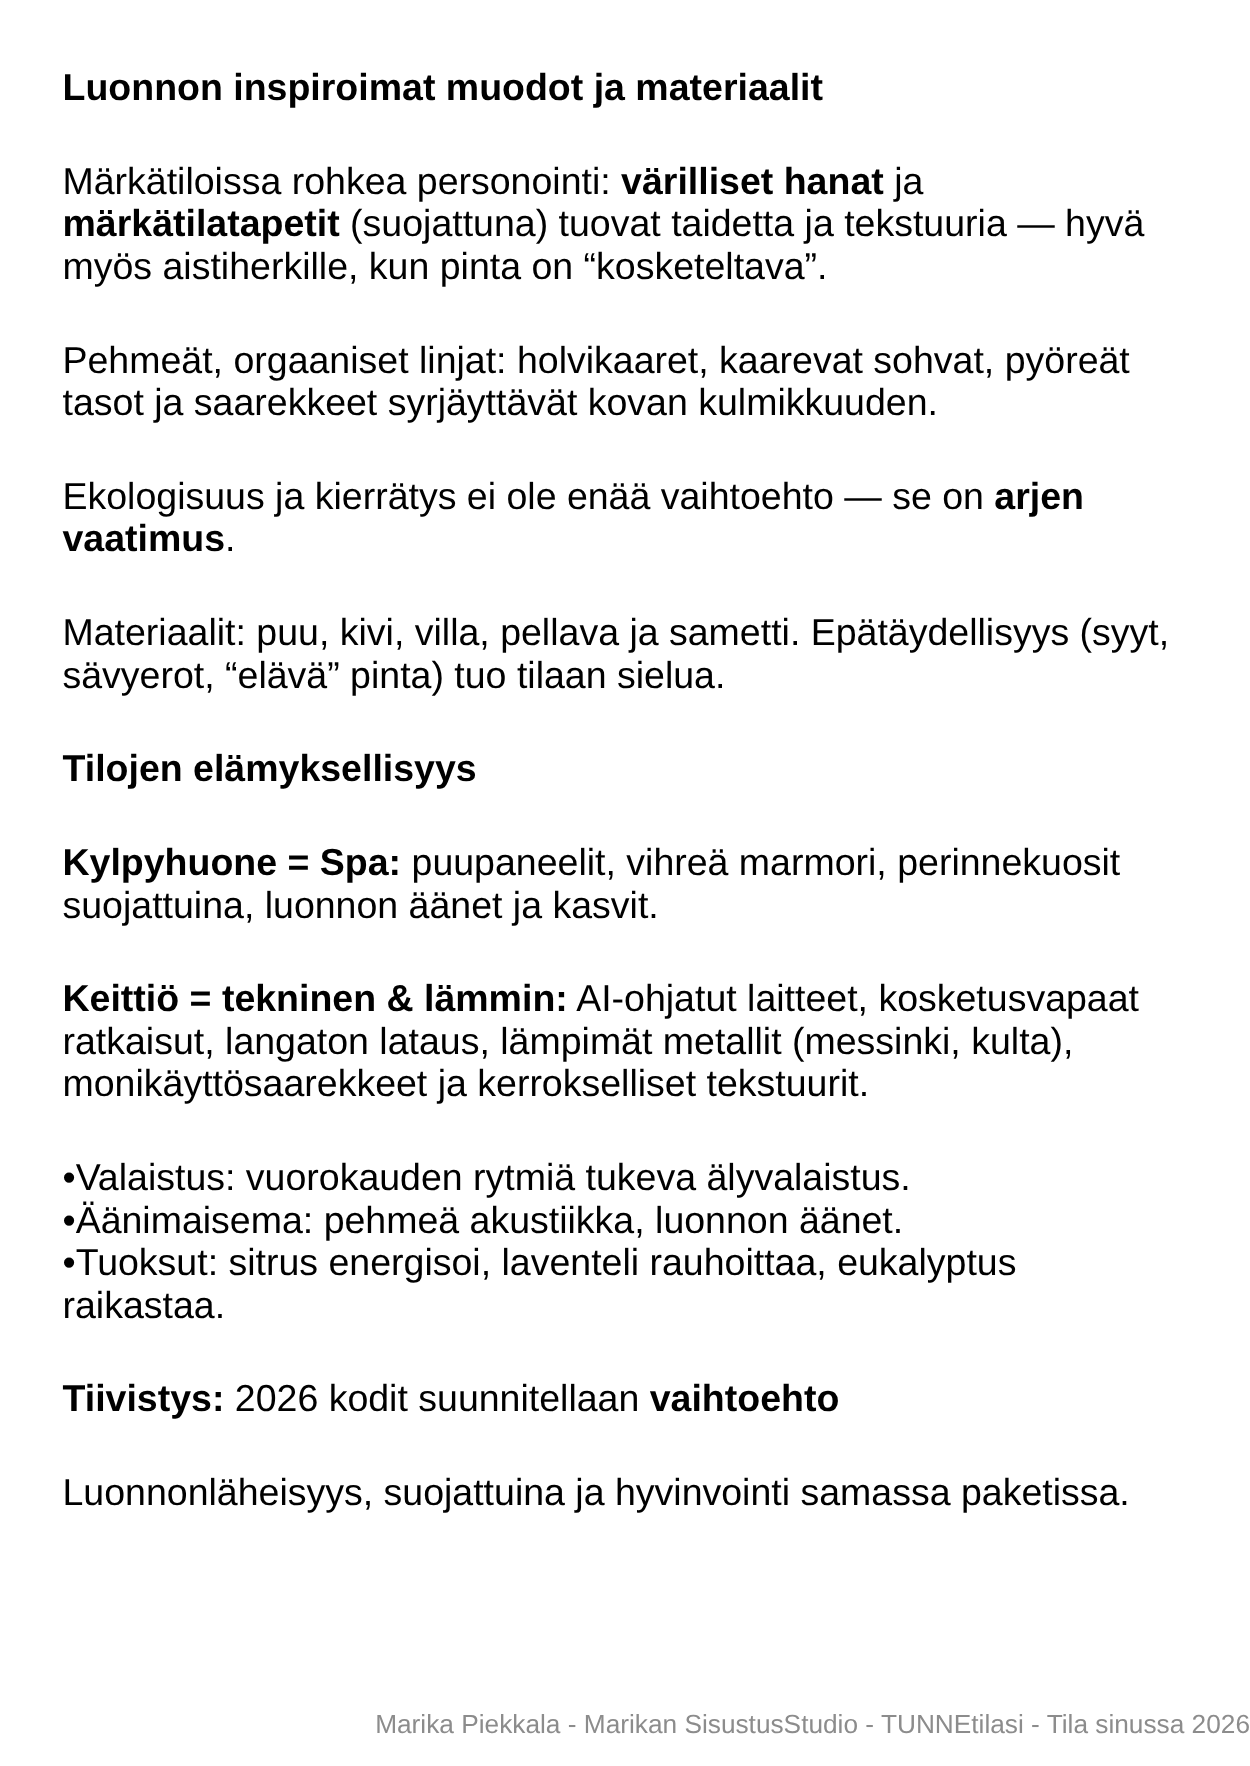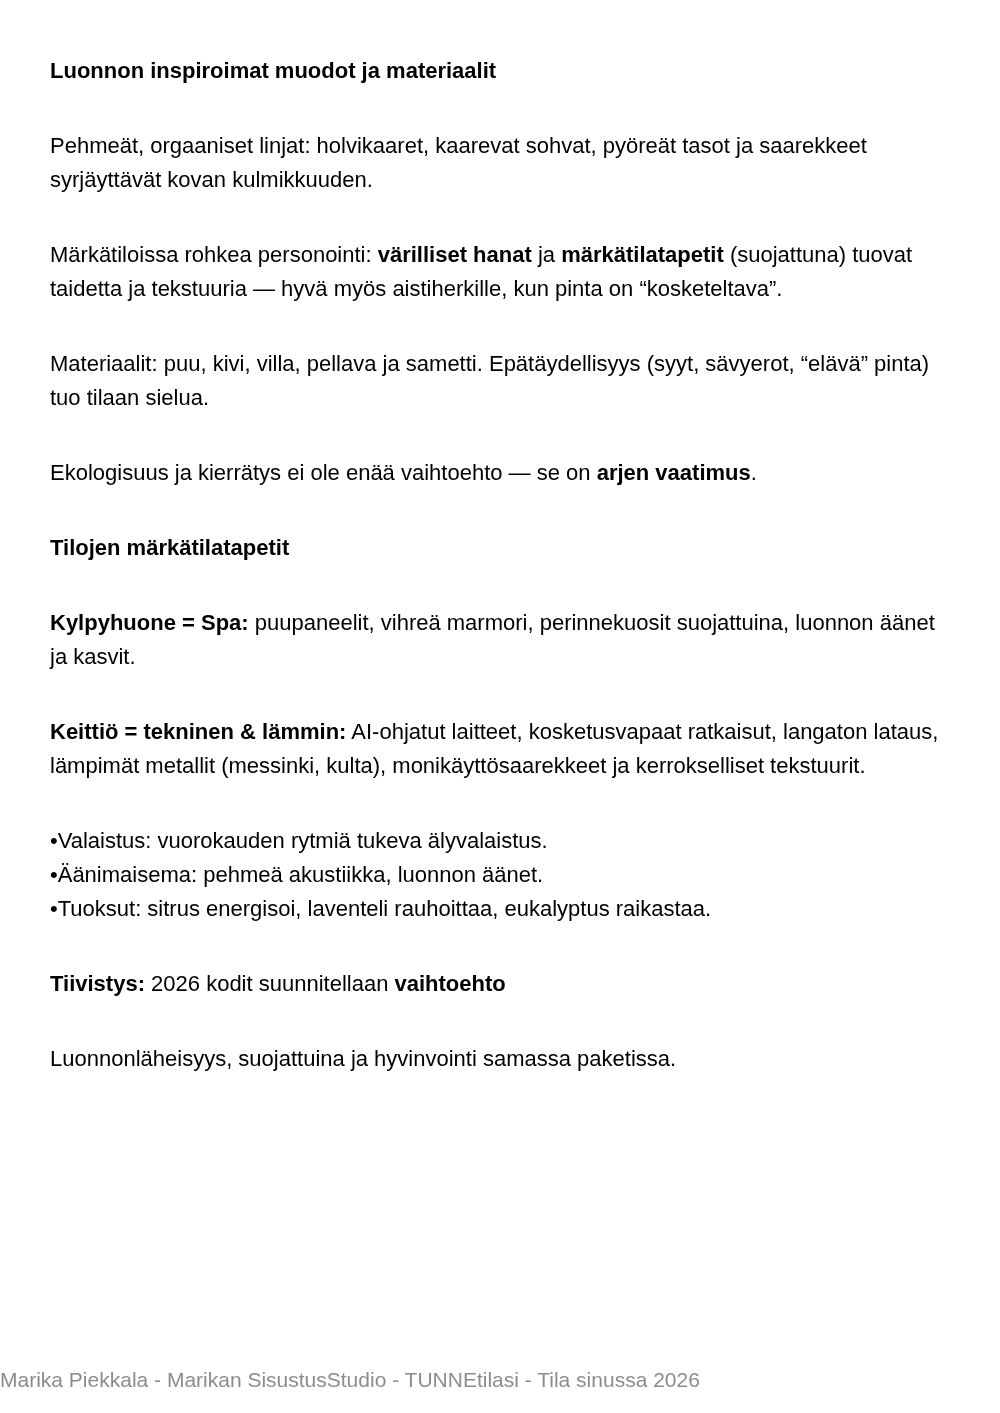--- a/index.html
+++ b/index.html
@@ -14,21 +14,21 @@
     background: #ffffff;
     overflow: hidden;
     font-family: "Liberation Sans", "DejaVu Sans", sans-serif;
     color: #000000;
   }
   .content {
     position: absolute;
     left: 50px;
     top: 54px;
     width: 895px;
-    font-size: 22px;
+    font-size: 30px;
     line-height: 34px;
   }
   .block {
     margin: 0 0 41px 0;
   }
   .heading {
     font-weight: 700;
   }
   .extra-top {
     margin-top: 13px;
@@ -40,37 +40,37 @@
     font-weight: 400;
   }
   .bullets .bullet-line {
     margin: 0;
   }
   .footer {
     position: absolute;
     left: 0;
     top: 1367px;
     width: 1000px;
-    text-align: left;
+    text-align: right;
     font-size: 21px;
     line-height: 26px;
     color: #8c8c8c;
   }
 </style>
 </head>
 <body>
 
 <div class="page">
   <div class="content">
       <div class="block heading"><span class="b">Luonnon inspiroimat muodot ja materiaalit</span></div>
+      <div class="block para"><span class="r">Märkätiloissa rohkea personointi: </span><span class="b">värilliset hanat</span><span class="r"> ja </span><span class="b">märkätilatapetit</span><span class="r"> (suojattuna) tuovat taidetta ja tekstuuria — hyvä myös aistiherkille, kun pinta on “kosketeltava”.</span></div>
       <div class="block para"><span class="r">Pehmeät, orgaaniset linjat: holvikaaret, kaarevat sohvat, pyöreät tasot ja saarekkeet syrjäyttävät kovan kulmikkuuden.</span></div>
-      <div class="block para"><span class="r">Märkätiloissa rohkea personointi: </span><span class="b">värilliset hanat</span><span class="r"> ja </span><span class="b">märkätilatapetit</span><span class="r"> (suojattuna) tuovat taidetta ja tekstuuria — hyvä myös aistiherkille, kun pinta on “kosketeltava”.</span></div>
+      <div class="block para"><span class="r">Ekologisuus ja kierrätys ei ole enää vaihtoehto — se on </span><span class="b">arjen vaatimus</span><span class="r">.</span></div>
       <div class="block para"><span class="r">Materiaalit: puu, kivi, villa, pellava ja sametti. Epätäydellisyys (syyt, sävyerot, “elävä” pinta) tuo tilaan sielua.</span></div>
-      <div class="block para"><span class="r">Ekologisuus ja kierrätys ei ole enää vaihtoehto — se on </span><span class="b">arjen vaatimus</span><span class="r">.</span></div>
-      <div class="block heading"><span class="b">Tilojen märkätilatapetit</span></div>
+      <div class="block heading"><span class="b">Tilojen elämyksellisyys</span></div>
       <div class="block para"><span class="b">Kylpyhuone = Spa:</span><span class="r"> puupaneelit, vihreä marmori, perinnekuosit suojattuina, luonnon äänet ja kasvit.</span></div>
       <div class="block para"><span class="b">Keittiö = tekninen &amp; lämmin:</span><span class="r"> AI-ohjatut laitteet, kosketusvapaat ratkaisut, langaton lataus, lämpimät metallit (messinki, kulta), monikäyttösaarekkeet ja kerrokselliset tekstuurit.</span></div>
       <div class="block bullets">
         <div class="bullet-line">•Valaistus: vuorokauden rytmiä tukeva älyvalaistus.</div>
         <div class="bullet-line">•Äänimaisema: pehmeä akustiikka, luonnon äänet.</div>
         <div class="bullet-line">•Tuoksut: sitrus energisoi, laventeli rauhoittaa, eukalyptus raikastaa.</div>
       </div>
       <div class="block para"><span class="b">Tiivistys:</span><span class="r"> 2026 kodit suunnitellaan </span><span class="b">vaihtoehto</span></div>
       <div class="block para"><span class="r">Luonnonläheisyys, suojattuina ja hyvinvointi samassa paketissa.</span></div>
     </div>

